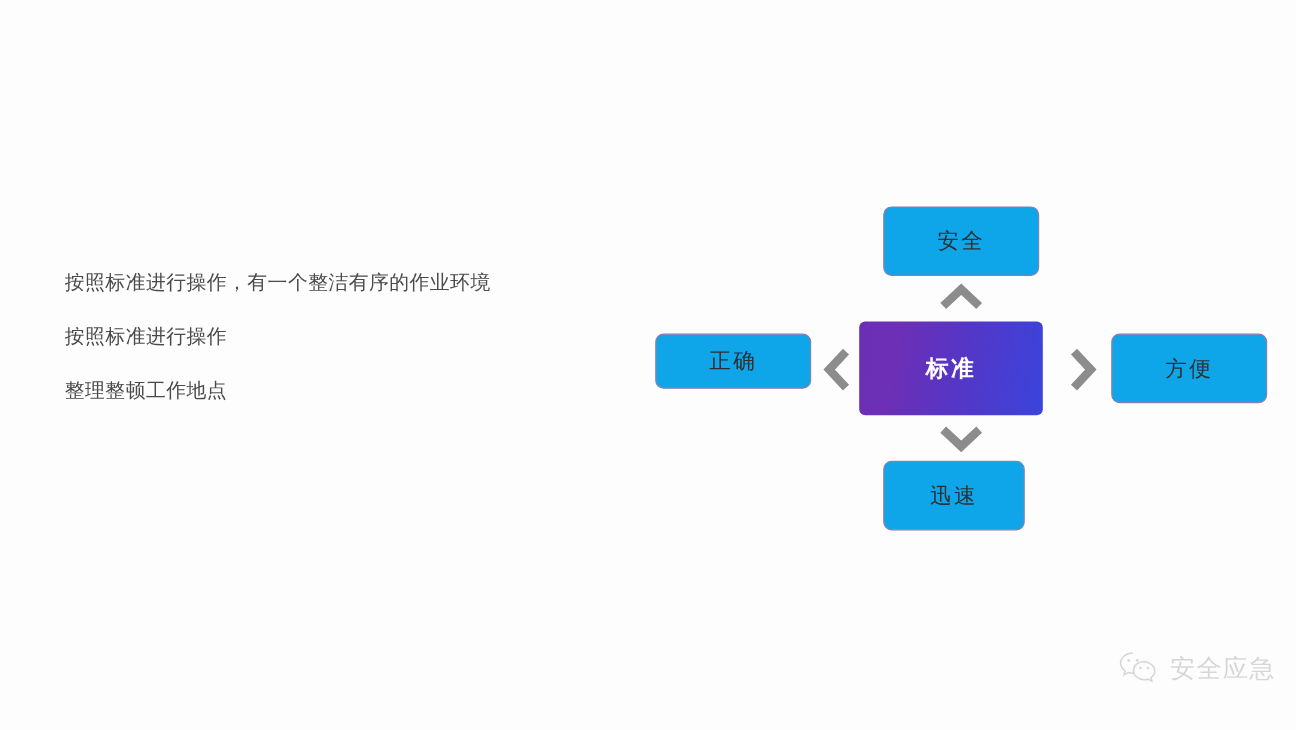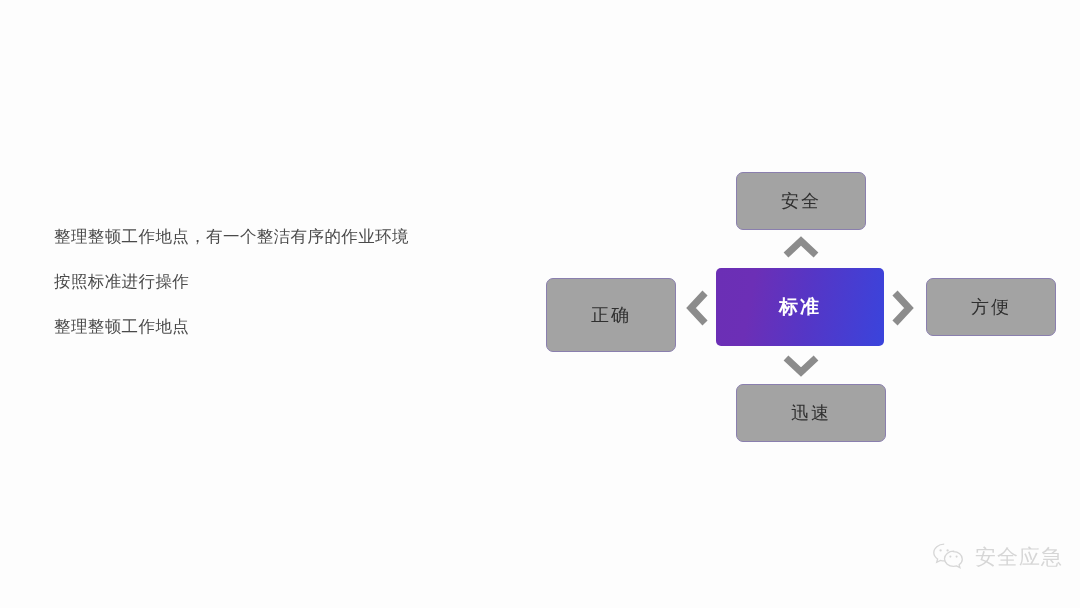--- a/index.html
+++ b/index.html
@@ -69,58 +69,58 @@
     border-radius: 7px;
     font-size: 18px;
     letter-spacing: 2px;
     color: #2f2f2f;
     background: #ffffff;
   }
 
   
   .node.outline {
     border: 1.6px solid #8a7fae;
-    background: #a3a3a3;
+    background: #0ea5e9;
     box-shadow: 0 0 0 0 rgba(0,0,0,0);
   }
   .node.outline .node-label {
     display: block;
     line-height: 1;
   }
 
   .node-top {
     left: 216px;
     top: 22px;
     width: 130px;
     height: 58px;
   }
   .node-bottom {
     left: 216px;
     top: 234px;
-    width: 150px;
+    width: 118px;
     height: 58px;
   }
   .node-left {
     left: 26px;
     top: 128px;
     width: 130px;
-    height: 74px;
+    height: 46px;
   }
   .node-right {
     left: 406px;
     top: 128px;
     width: 130px;
     height: 58px;
     text-align: right;
   }
 
   .node-center {
     left: 196px;
     top: 118px;
-    width: 168px;
+    width: 153px;
     height: 78px;
     border-radius: 5px;
     background: linear-gradient(100deg, #6b2fb5 0%, #6c2fb6 22%, #5536c6 55%, #3a44dc 100%);
     color: #ffffff;
     font-weight: bold;
     font-size: 19px;
     letter-spacing: 2px;
   }
 
   
@@ -165,21 +165,21 @@
     position: relative;
   }
 </style>
 </head>
 <body>
 
 <div id="slide">
 
   <div class="text-block">
 
-    <p class="bullet-line">整理整顿工作地点，有一个整洁有序的作业环境</p>
+    <p class="bullet-line">按照标准进行操作，有一个整洁有序的作业环境</p>
 
     <p class="bullet-line">按照标准进行操作</p>
 
     <p class="bullet-line">整理整顿工作地点</p>
   </div>
 
   <div id="diagram">
 
     <div class="node outline node-top">
       <span class="node-label">安全</span>

